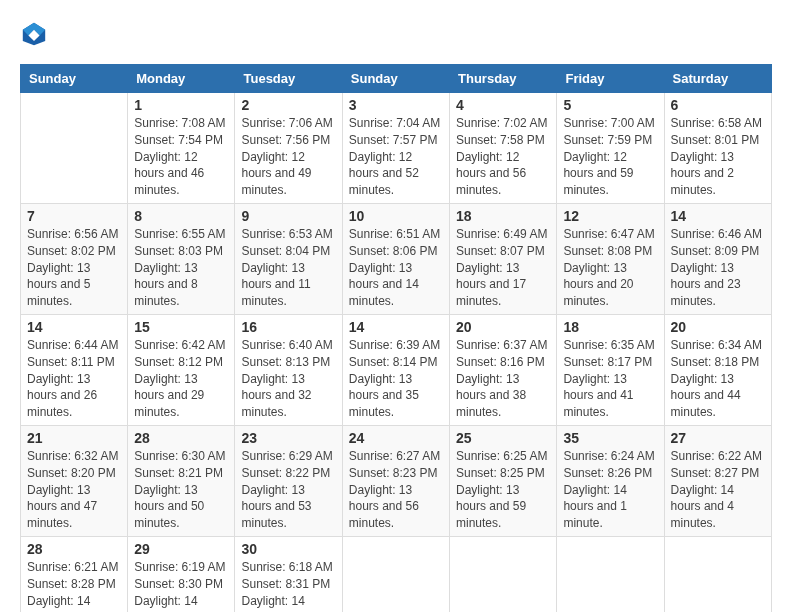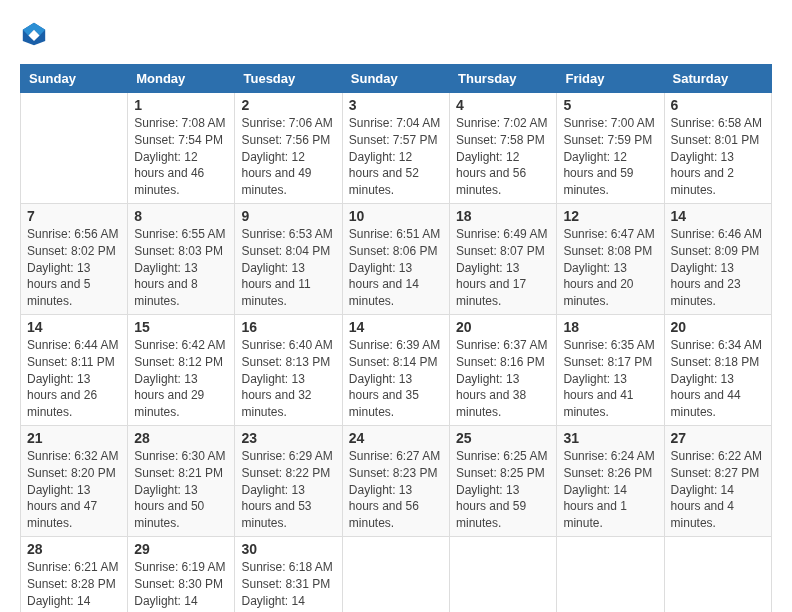--- a/index.html
+++ b/index.html
@@ -222,21 +222,21 @@
         </td>
         <td>
           <span class="day-num">24</span>
           <div class="day-detail">Sunrise: 6:27 AM<br>Sunset: 8:23 PM<br>Daylight: 13 hours and 56 minutes.</div>
         </td>
         <td>
           <span class="day-num">25</span>
           <div class="day-detail">Sunrise: 6:25 AM<br>Sunset: 8:25 PM<br>Daylight: 13 hours and 59 minutes.</div>
         </td>
         <td>
-          <span class="day-num">31</span>
+          <span class="day-num">35</span>
           <div class="day-detail">Sunrise: 6:24 AM<br>Sunset: 8:26 PM<br>Daylight: 14 hours and 1 minute.</div>
         </td>
         <td>
           <span class="day-num">27</span>
           <div class="day-detail">Sunrise: 6:22 AM<br>Sunset: 8:27 PM<br>Daylight: 14 hours and 4 minutes.</div>
         </td>
       </tr>
       <tr>
         <td>
           <span class="day-num">28</span>

